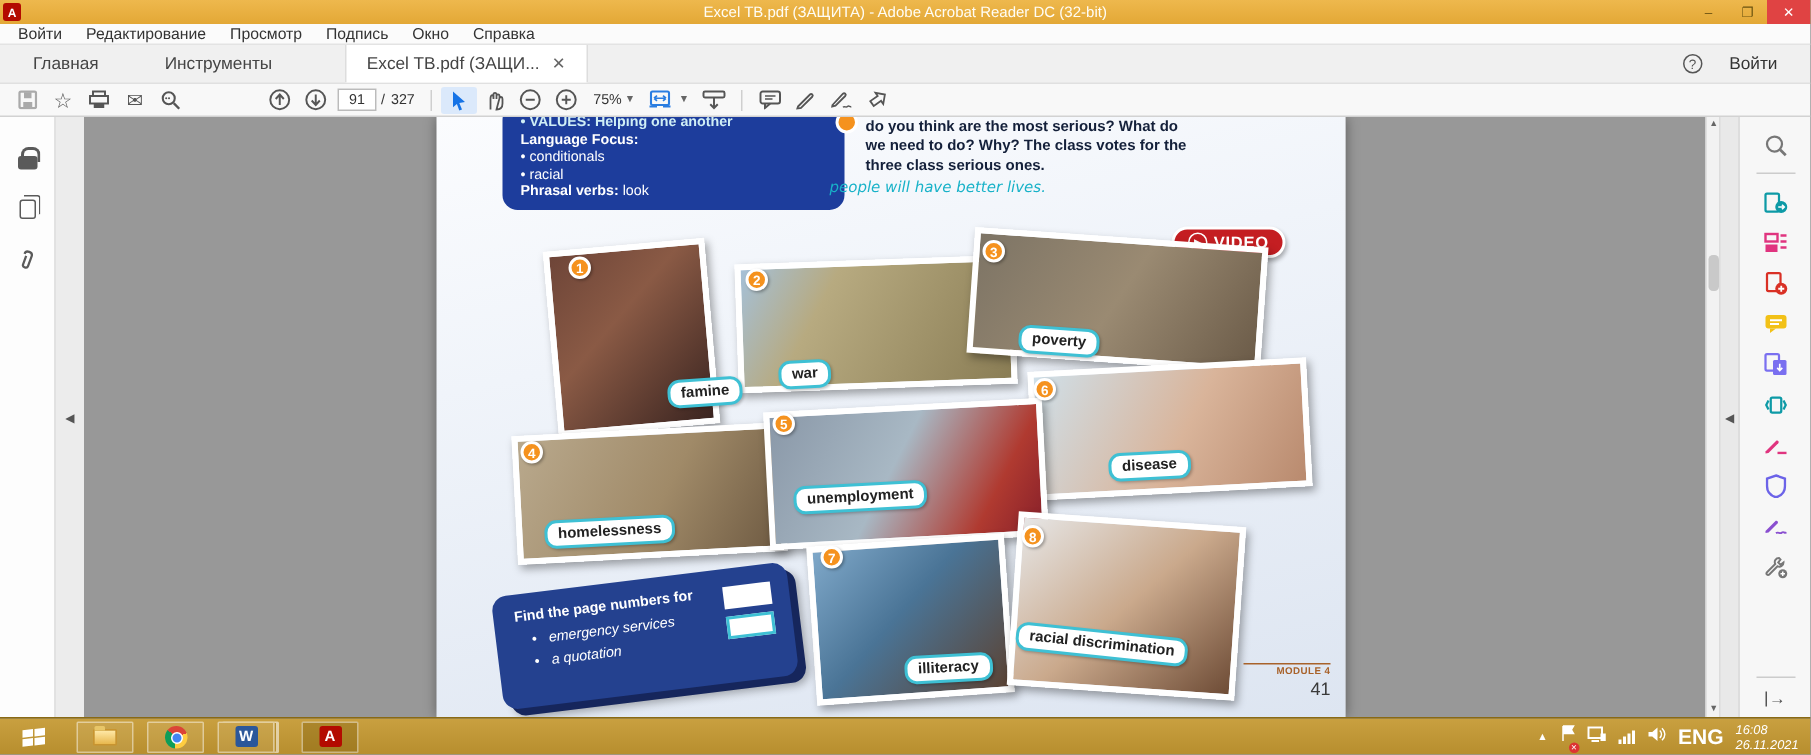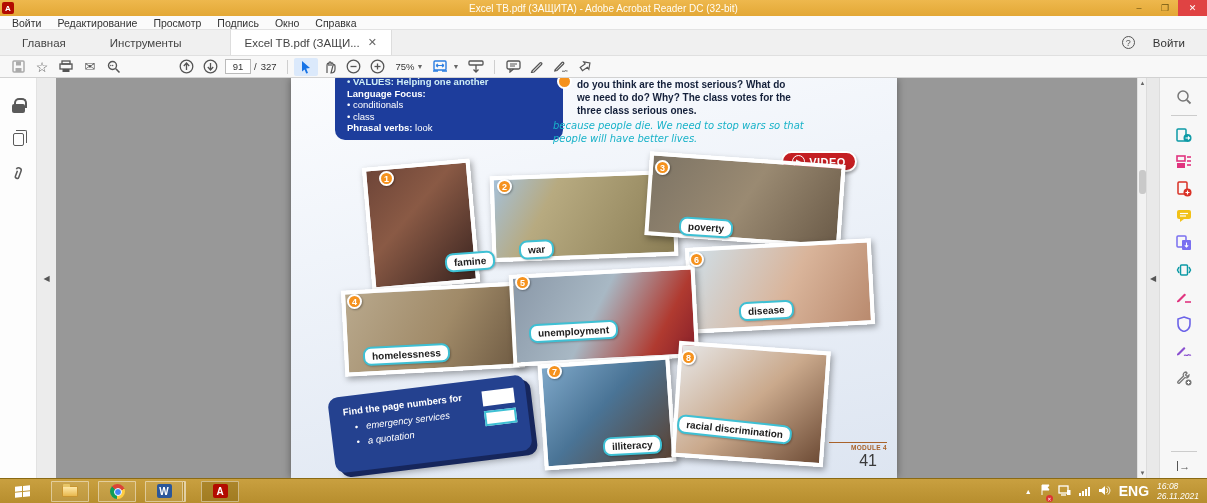--- a/index.html
+++ b/index.html
@@ -85,21 +85,21 @@
   .findcard .ft { font-weight:bold; font-size:9.5px; }
   .findcard ul { list-style:none; margin-top:5px; }
   .findcard li { font-size:9.5px; font-style:italic; margin:4px 0 0 10px; }
   .findcard li::before { content:"•"; margin-right:8px; font-style:normal; }
   .ansbox { position:absolute; right:12px; width:32px; height:15px; background:#fff; }
   .ab1 { top:12px; } .ab2 { top:32px; border:2px solid #3ec0d4; }
 
   .module { position:absolute; left:538px; top:364px; width:58px; text-align:right; }
   .module .rule { border-top:1px solid #a8622a; margin-bottom:1px; }
   .module .mlab { font-size:6.5px; font-weight:bold; color:#a8622a; letter-spacing:.3px; }
-  .module .pnum { font-size:16px; color:#3a3a3a; margin-top:1px; margin-right:10px; }
+  .module .pnum { font-size:12px; color:#3a3a3a; margin-top:1px; }
 
   
   .vscroll { width:9px; background:#f2f2f2; border-left:1px solid #e0e0e0; position:relative; }
   .vthumb { position:absolute; left:1px; width:7px; top:92px; height:24px; background:#c9c9c9; border-radius:3px; }
   .scr-arrow { position:absolute; left:0; width:9px; text-align:center; font-size:6px; color:#666; }
   .splitter { width:13px; background:#e9e9e9; border-left:1px solid #dcdcdc; display:flex; align-items:center; justify-content:center; }
   .toolspanel { width:48px; background:#f7f7f7; border-left:1px solid #ddd; display:flex; flex-direction:column; align-items:center; padding-top:8px; position:relative; }
   .pico { width:22px; height:22px; display:flex; align-items:center; justify-content:center; margin-bottom:5px; }
   .pdiv { width:26px; border-top:1px solid #ccc; margin:2px 0 8px; }
   .panel-bottom { position:absolute; bottom:6px; left:0; right:0; display:flex; flex-direction:column; align-items:center; }
@@ -302,32 +302,31 @@
     <span class="arrow-sm">◀</span>
   </div>
 
   <div class="docarea">
     <div class="page">
 
       <div class="infobox">
         <div class="val">• VALUES: Helping one another</div>
         <div><b>Language Focus:</b></div>
         <div>• conditionals</div>
-        <div>• class</div>
+        <div>• racial</div>
         <div><b>Phrasal verbs:</b><span> look</span></div>
       </div>
 
       <div class="badge-cut"></div>
       <div class="tasktext">
         <div>do you think are the most serious? What do</div>
         <div>we need to do? Why? The class votes for the</div>
         <div>three class serious ones.</div>
       </div>
       <div class="answertext">
-        <div>because people die. We need to stop wars so that</div>
         <div>people will have better lives.</div>
       </div>
 
       <div class="video">
         <span class="play">▶</span>
         <span class="vtxt">VIDEO</span>
       </div>
 
       <div class="photo ph1"></div>
       <div class="photo ph2"></div>

